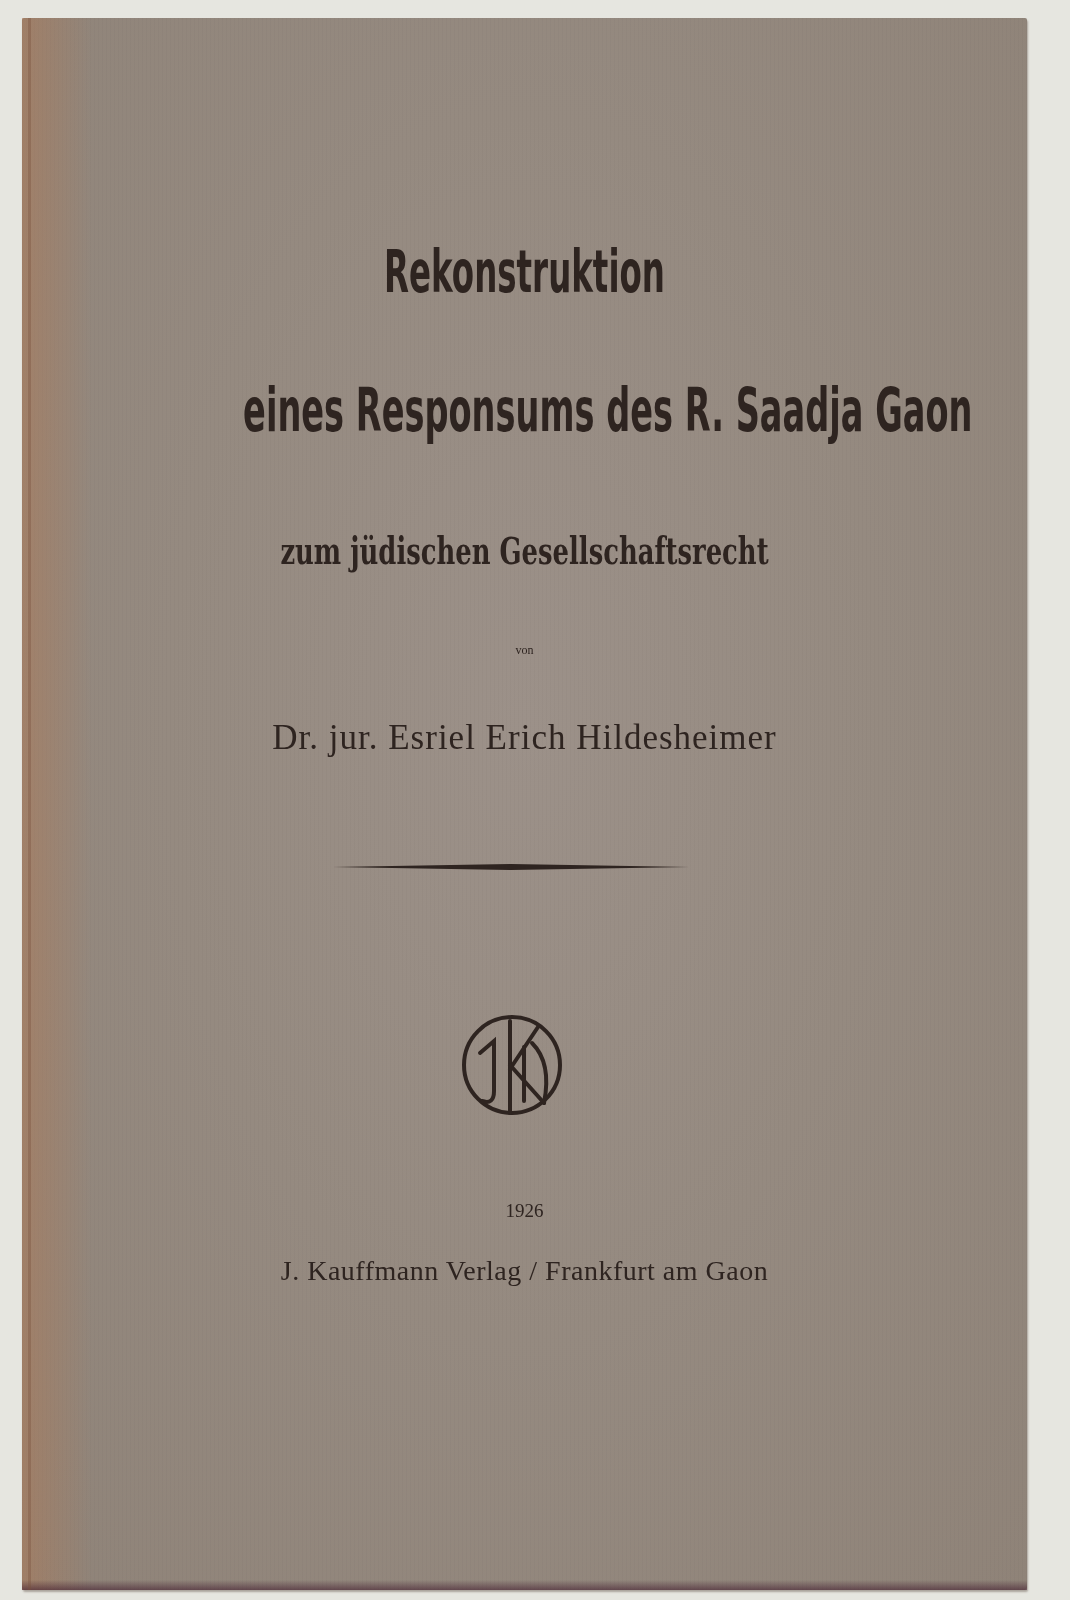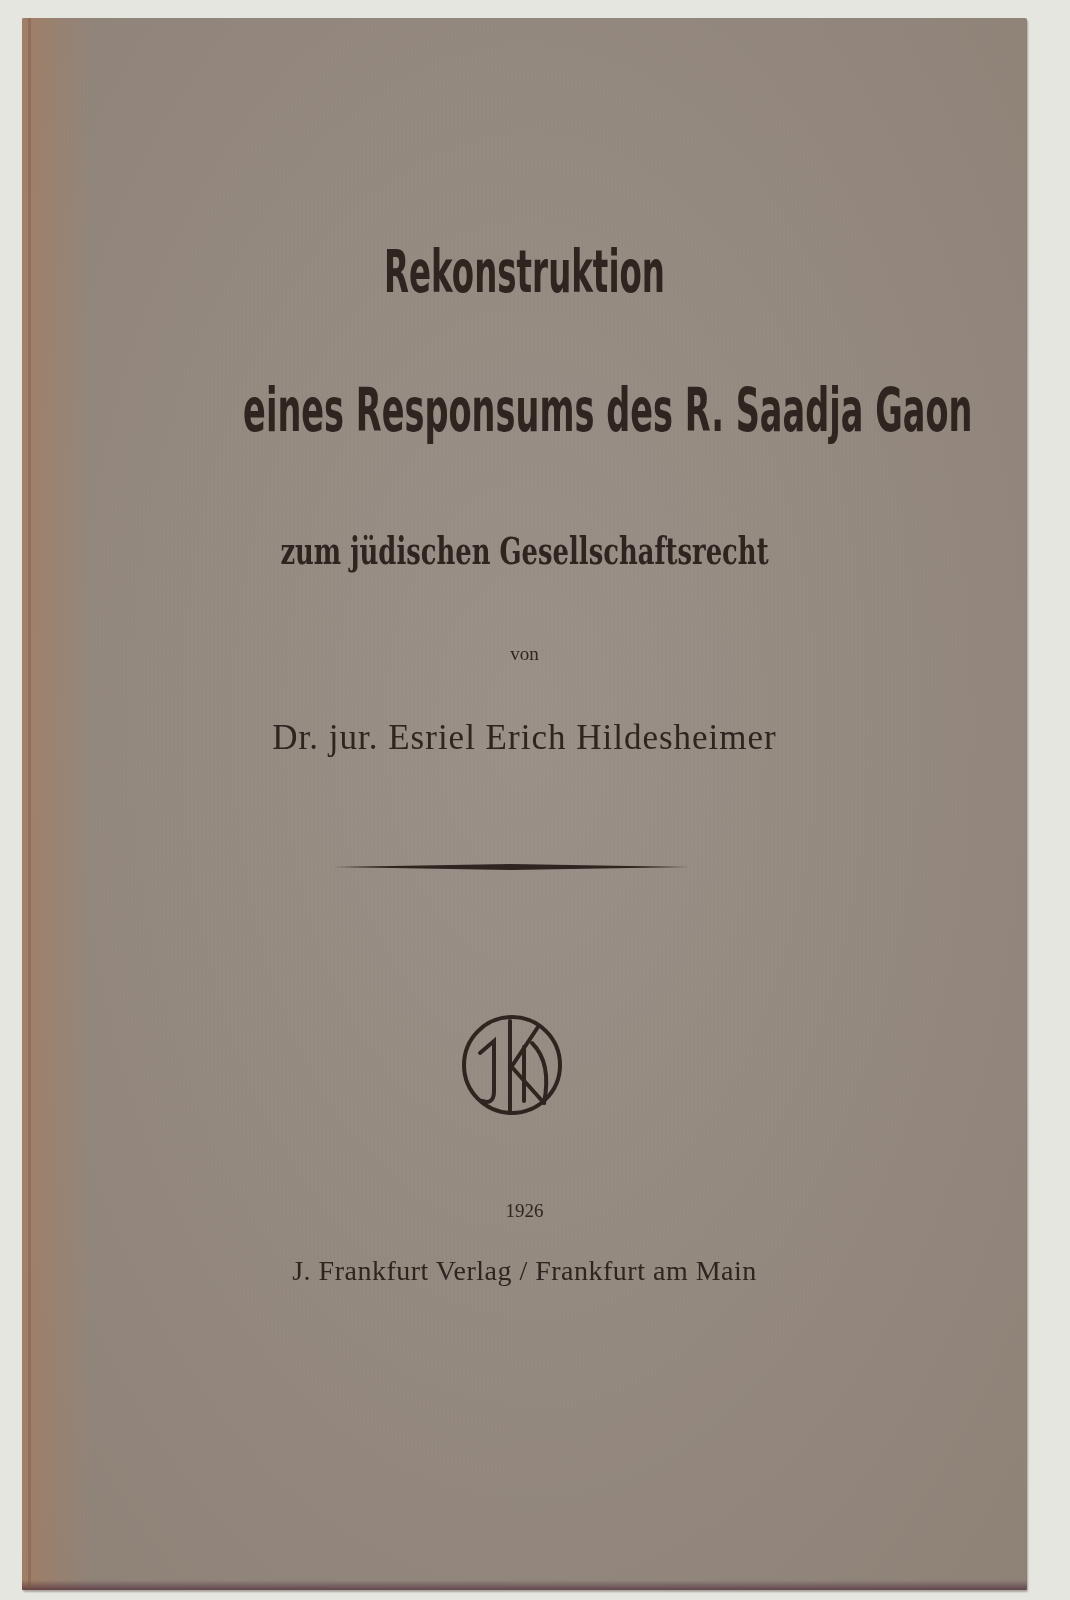--- a/index.html
+++ b/index.html
@@ -49,21 +49,21 @@
     }
     .subtitle {
       top: 528px;
       font-family: "DejaVu Serif", serif; font-weight: bold;
       font-size: 38px;
       transform: scaleX(0.68); transform-origin: 50% 50%;
       white-space: nowrap;
     }
     .von {
       top: 643px;
-      font-family: "Liberation Serif", serif; font-size: 19px;
+      font-family: "Liberation Serif", serif; font-size: 12px;
     }
     .author {
       top: 718px;
       font-family: "Liberation Serif", serif; font-size: 35px;
       letter-spacing: 1px; white-space: nowrap;
     }
     .rule {
       position: absolute; left: 333px; top: 864px; width: 356px; height: 6px;
       background: #2e2420;
       clip-path: polygon(0 50%, 50% 0, 100% 50%, 50% 100%);
@@ -100,13 +100,13 @@
     <circle cx="52" cy="52" r="48"></circle>
     <path d="M20 40 L34 28 L34 78 Q34 92 22 88"></path>
     <path d="M50 8 L50 100"></path>
     <path d="M50 56 L78 14"></path>
     <path d="M50 52 L84 90"></path>
     <path d="M64 34 L64 88 M72 30 Q92 50 84 90"></path>
   </g>
 </svg>
 
 <div class="line year">1926</div>
-<div class="line publisher">J. Frankfurt Verlag / Frankfurt am Main</div>
+<div class="line publisher">J. Kauffmann Verlag / Frankfurt am Gaon</div>
 
 </body></html>

